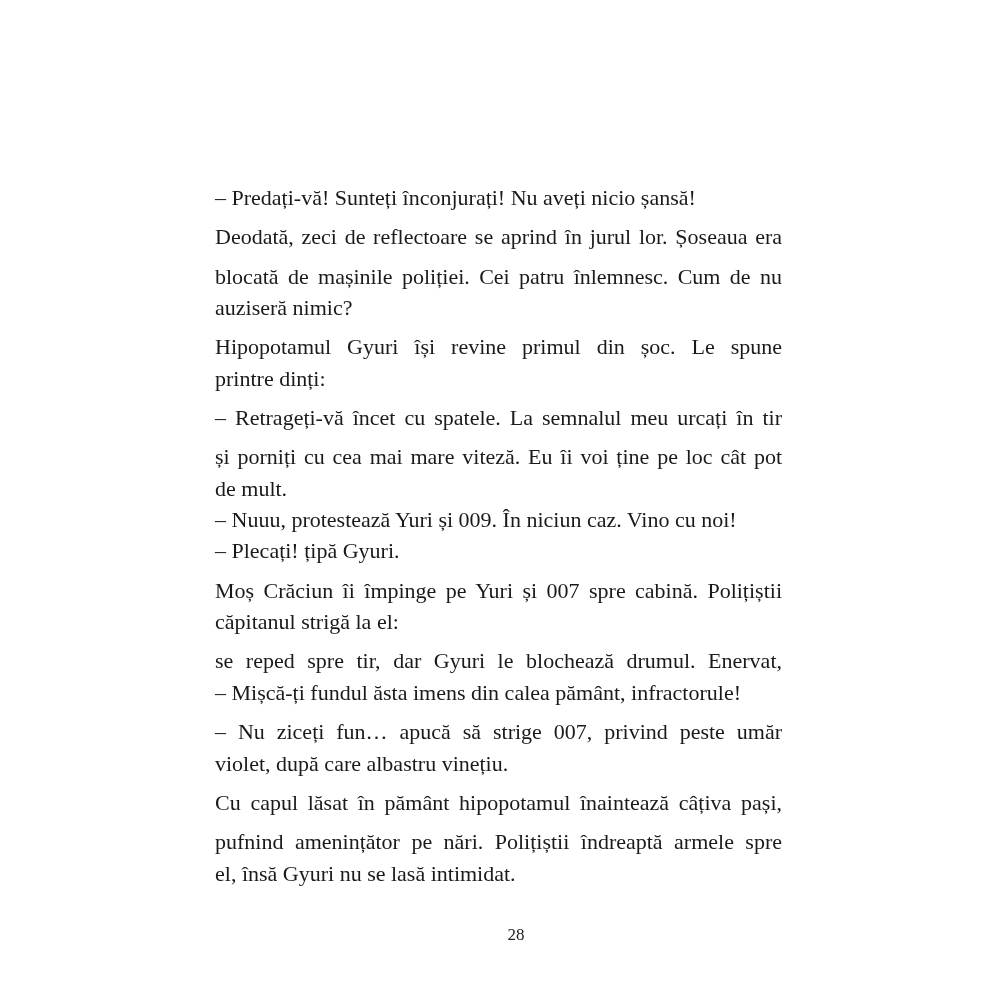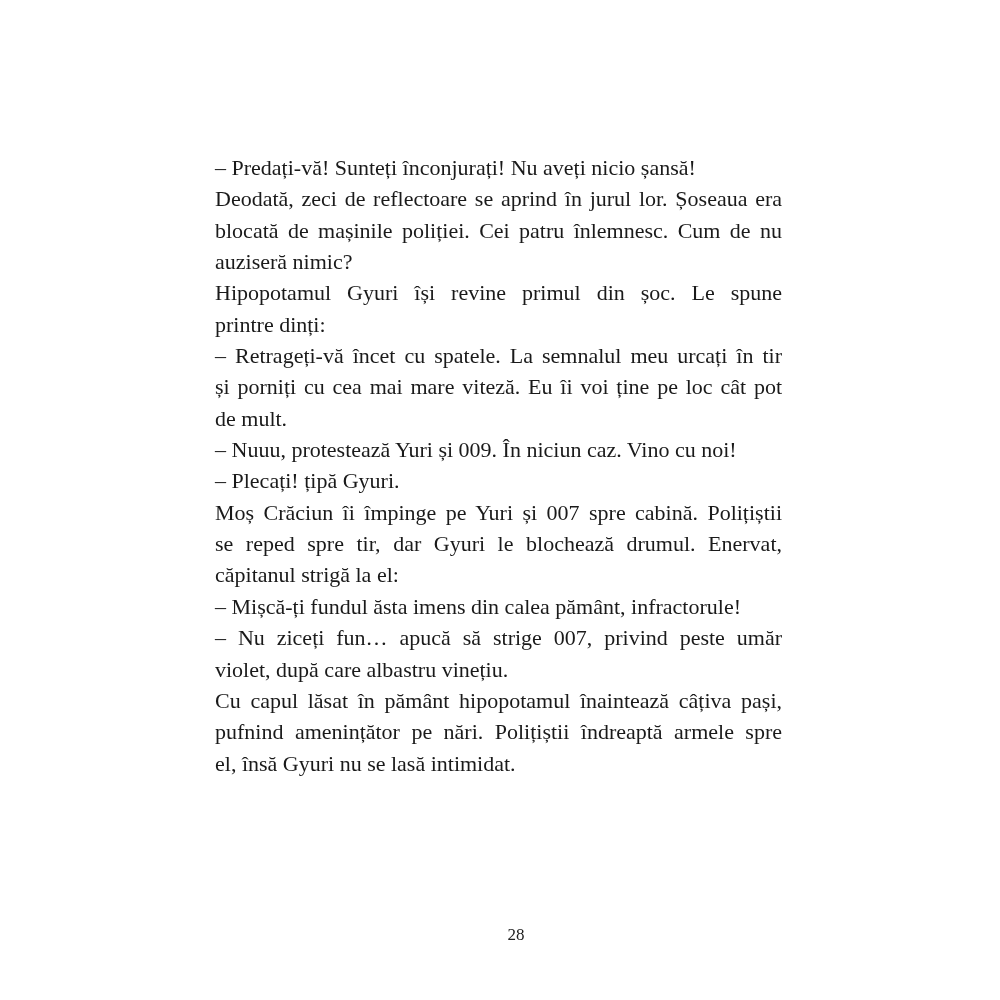--- a/index.html
+++ b/index.html
@@ -11,37 +11,38 @@
     width: 1000px;
     height: 1000px;
     background: #ffffff;
     font-family: "Liberation Serif", "DejaVu Serif", serif;
     color: #1a1a1a;
     overflow: hidden;
   }
   .text-block {
     position: absolute;
     left: 215px;
-    top: 152px;
+    top: 182px;
     width: 567px;
     font-size: 22px;
     line-height: 31.35px;
   }
   .text-block p {
     margin: 0;
     padding: 0;
   }
   .line {
     display: block;
     text-align: justify;
     text-align-last: left;
     white-space: normal;
   }
   .line.j {
     text-align-last: justify;
+    margin-top: 8px;
   }
   .page-number {
     position: absolute;
     left: 0;
     right: 0;
     top: 924px;
     text-align: center;
     font-size: 17px;
     line-height: 22px;
     color: #222222;
@@ -71,22 +72,22 @@
         <span class="line">de mult.</span>
       </p>
       <p>
         <span class="line">– Nuuu, protestează Yuri și 009. În niciun caz. Vino cu noi!</span>
       </p>
       <p>
         <span class="line">– Plecați! țipă Gyuri.</span>
       </p>
       <p>
         <span class="line j">Moș Crăciun îi împinge pe Yuri și 007 spre cabină. Polițiștii</span>
+        <span class="line">căpitanul strigă la el:</span>
         <span class="line j">se reped spre tir, dar Gyuri le blochează drumul. Enervat,</span>
-        <span class="line">căpitanul strigă la el:</span>
       </p>
       <p>
         <span class="line">– Mișcă-ți fundul ăsta imens din calea pământ, infractorule!</span>
       </p>
       <p>
         <span class="line j">– Nu ziceți fun… apucă să strige 007, privind peste umăr</span>
         <span class="line">violet, după care albastru vinețiu.</span>
       </p>
       <p>
         <span class="line j">Cu capul lăsat în pământ hipopotamul înaintează câțiva pași,</span>

